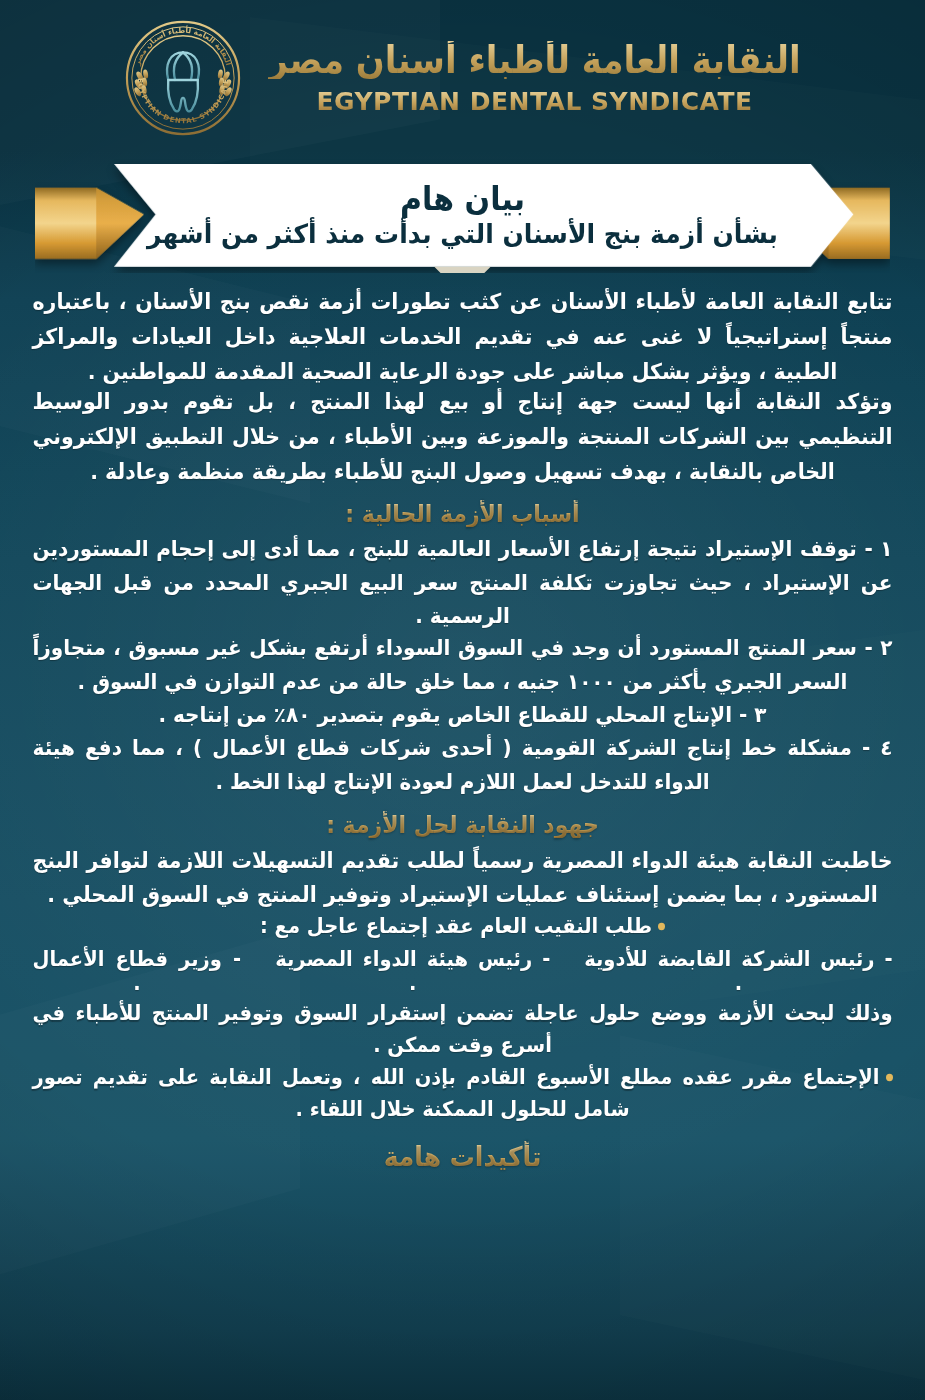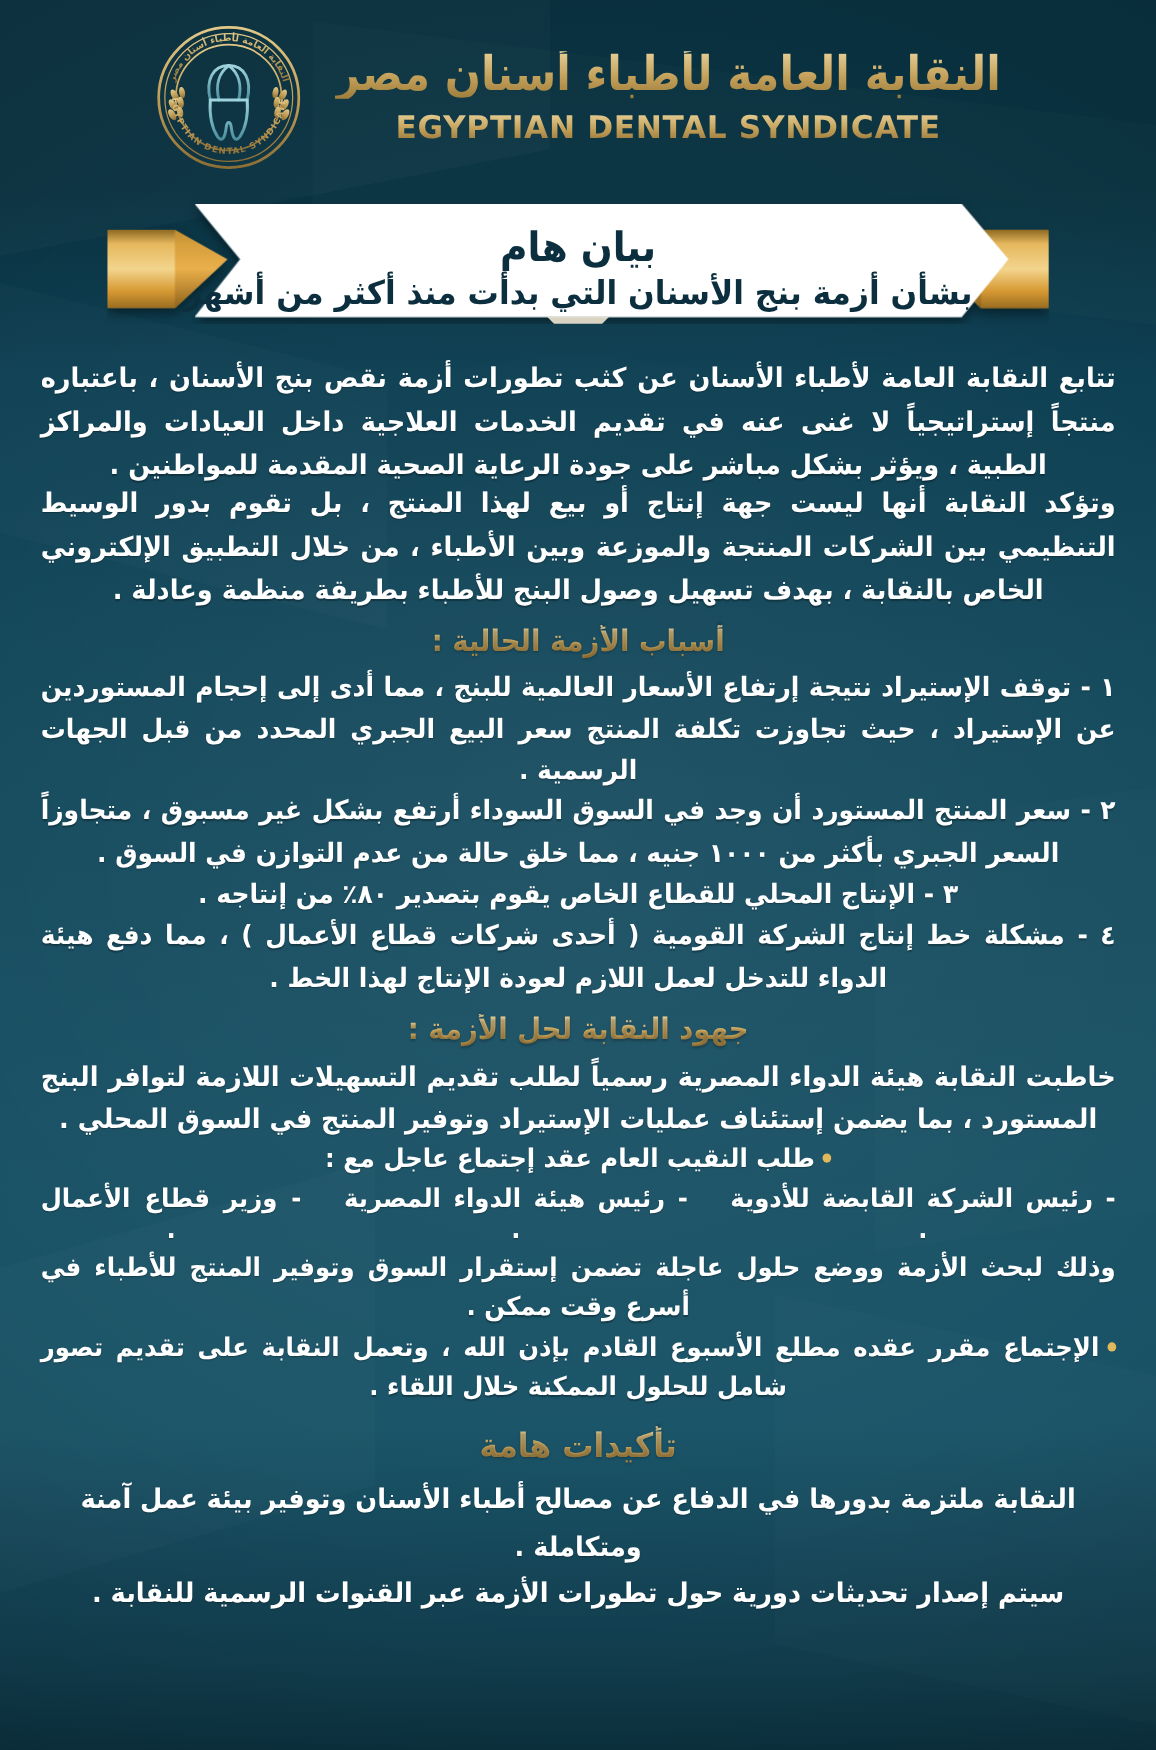--- a/index.html
+++ b/index.html
@@ -101,21 +101,21 @@
     background-clip: text;
     -webkit-text-fill-color: transparent;
     white-space: nowrap;
   }
 
   .emblem { width: 118px; height: 118px; flex: 0 0 118px; }
 
   
   .banner-wrap {
     position: relative;
-    width: 753px;
+    width: 855px;
     height: 118px;
     margin: 6px auto 0;
   }
   .banner-svg { position: absolute; inset: 0; }
   .banner-text {
     position: absolute;
     inset: 0;
     display: flex;
     flex-direction: column;
     align-items: center;
@@ -360,19 +360,15 @@
     </div>
 
     <p class="bullet-line just">وذلك لبحث الأزمة ووضع حلول عاجلة تضمن إستقرار السوق وتوفير المنتج للأطباء في أسرع وقت ممكن .</p>
 
     <div class="bullet-line just">
       <span class="dot"></span><span>الإجتماع مقرر عقده مطلع الأسبوع القادم بإذن الله ، وتعمل النقابة على تقديم تصور شامل للحلول الممكنة خلال اللقاء .</span>
     </div>
 
     <h2 class="gold-head big">تأكيدات هامة</h2>
 
-    <div class="closing">
-      <p class="para" style="text-align:center;">النقابة ملتزمة بدورها في الدفاع عن مصالح أطباء الأسنان وتوفير بيئة عمل آمنة ومتكاملة .</p>
-      <p class="para" style="text-align:center;">سيتم إصدار تحديثات دورية حول تطورات الأزمة عبر القنوات الرسمية للنقابة .</p>
-    </div>
 
   </div>
 </div>
 
 </body></html>

